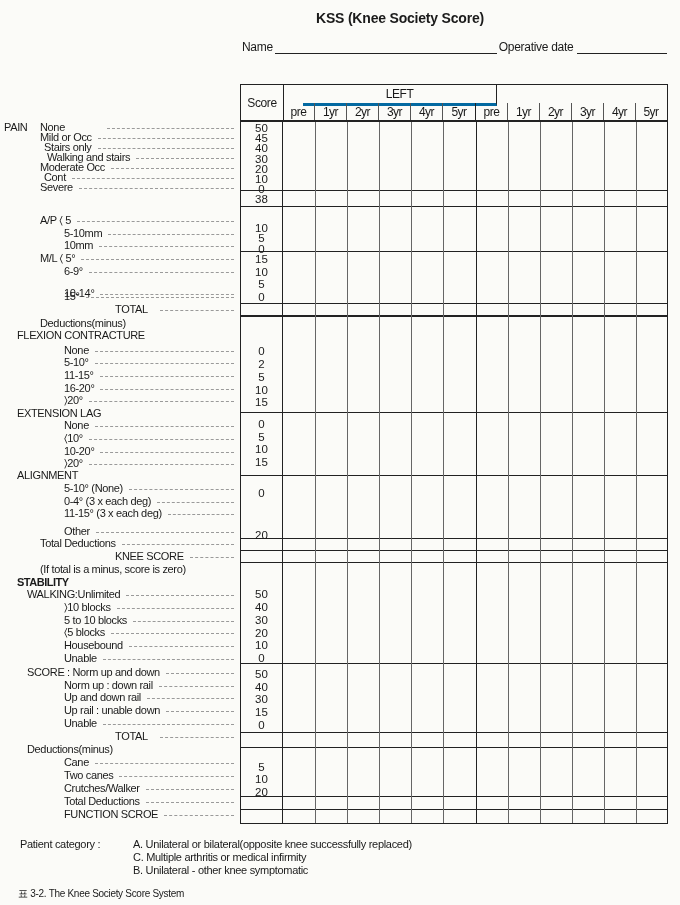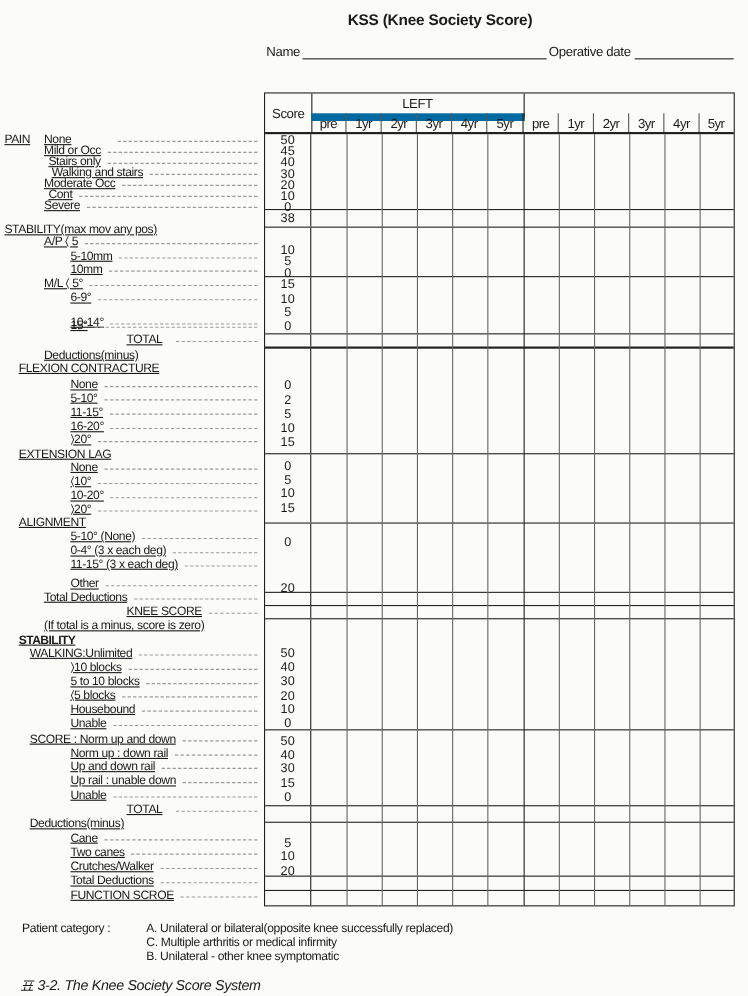--- a/index.html
+++ b/index.html
@@ -24,39 +24,39 @@
   .namebar .name-line { width: 222px; margin: 0 2px; }
   .namebar .date-line { flex: 1; margin-left: 4px; }
 
   
   .labels { position: absolute; left: 0; top: 0; width: 240px; height: 905px; }
   .lrow {
     position: absolute; left: 0; height: 11px; width: 234px;
     font-size: 11px; line-height: 11px; letter-spacing: -0.35px;
     display: flex; align-items: center; white-space: nowrap;
   }
-  .lrow .txt { flex: 0 0 auto; text-decoration: underline; }
+  .lrow .txt { flex: 0 0 auto; }
   .lrow .dash {
     flex: 1 1 auto; height: 0; border-bottom: 1px dashed #9a9a9a; margin-left: 6px; margin-top: 2px;
   }
 
   
   .tbl {
     position: absolute; left: 240px; top: 84px; width: 428px;
     border: 1.5px solid #222; box-sizing: border-box;
   }
   .hdr { position: relative; height: 37px; border-bottom: 2px solid #222; box-sizing: border-box; font-size: 12px; }
   .hdr .score-h {
     position: absolute; left: 0; top: 0; width: 42px; height: 35px;
     border-right: 1px solid #222; display: flex; align-items: center; justify-content: center;
     letter-spacing: -0.4px;
   }
   .hdr .side {
-    position: absolute; top: 0; height: 18px; border-bottom: 7px solid #0369a1;
-    display: flex; align-items: center; justify-content: center; letter-spacing: -0.4px;
+    position: absolute; top: 0; height: 18px; border-bottom: 3px solid #0369a1;
+    display: flex; align-items: center; justify-content: center; letter-spacing: -0.4px; margin-left: 20px;
   }
   .hdr .side.left { left: 42px; width: 193px; border-right: 1.5px solid #222; }
   .hdr .side.right { left: 235px; width: 191px; }
   .hdr .sub {
     position: absolute; top: 18px; height: 17px; width: 32px;
     display: flex; align-items: center; justify-content: center; letter-spacing: -0.5px;
     box-sizing: border-box; border-right: 1px solid #555;
   }
   .body { position: relative; }
   .block { position: relative; box-sizing: border-box; border-bottom: 1px solid #222; }
@@ -65,21 +65,21 @@
     position: absolute; left: 0; top: 0; width: 42px; height: 100%;
     border-right: 1px solid #222; box-sizing: border-box;
     font-size: 11.5px; text-align: center; line-height: 10.2px; padding-top: 1px;
   }
   .vgrid { position: absolute; top: 0; height: 100%; width: 0; border-left: 1px solid #666; }
   .vgrid.mid { border-left: 1.5px solid #222; }
 
   .footer { position: absolute; left: 20px; top: 838px; font-size: 11px; letter-spacing: -0.3px; line-height: 13px; }
   .footer .cat-label { position: absolute; left: 0; top: 0; white-space: nowrap; }
   .footer .cat-items { position: absolute; left: 113px; top: 0; white-space: nowrap; }
-  .caption { position: absolute; left: 18px; top: 887px; font-size: 13px; letter-spacing: -0.3px; white-space: nowrap; font-style: italic; }
+  .caption { position: absolute; left: 18px; top: 887px; font-size: 10px; letter-spacing: -0.3px; white-space: nowrap; }
 </style>
 </head>
 <body>
 
 <div class="title">KSS (Knee Society Score)</div>
 
 <div class="namebar">
   <span class="lbl">Name</span>
   <span class="line name-line"></span>
   <span class="lbl">Operative date</span>
@@ -112,23 +112,20 @@
   <div class="lrow" style="top:172px;left:44px;width:190px">
       <span class="txt">Cont</span>
       <span class="dash"></span>
     </div>
   <div class="lrow" style="top:182px;left:40px;width:194px">
       <span class="txt">Severe</span>
       <span class="dash"></span>
     </div>
 
 
-  <div class="lrow" style="top:204px;left:4px;width:230px">
-      <span class="txt">STABILITY(max mov any pos)</span>
-    </div>
   <div class="lrow" style="top:215px;left:40px;width:194px">
       <span class="txt">A/P 〈 5</span>
       <span class="dash"></span>
     </div>
   <div class="lrow" style="top:228px;left:64px;width:170px">
       <span class="txt">5-10mm</span>
       <span class="dash"></span>
     </div>
   <div class="lrow" style="top:240px;left:64px;width:170px">
       <span class="txt">10mm</span>

